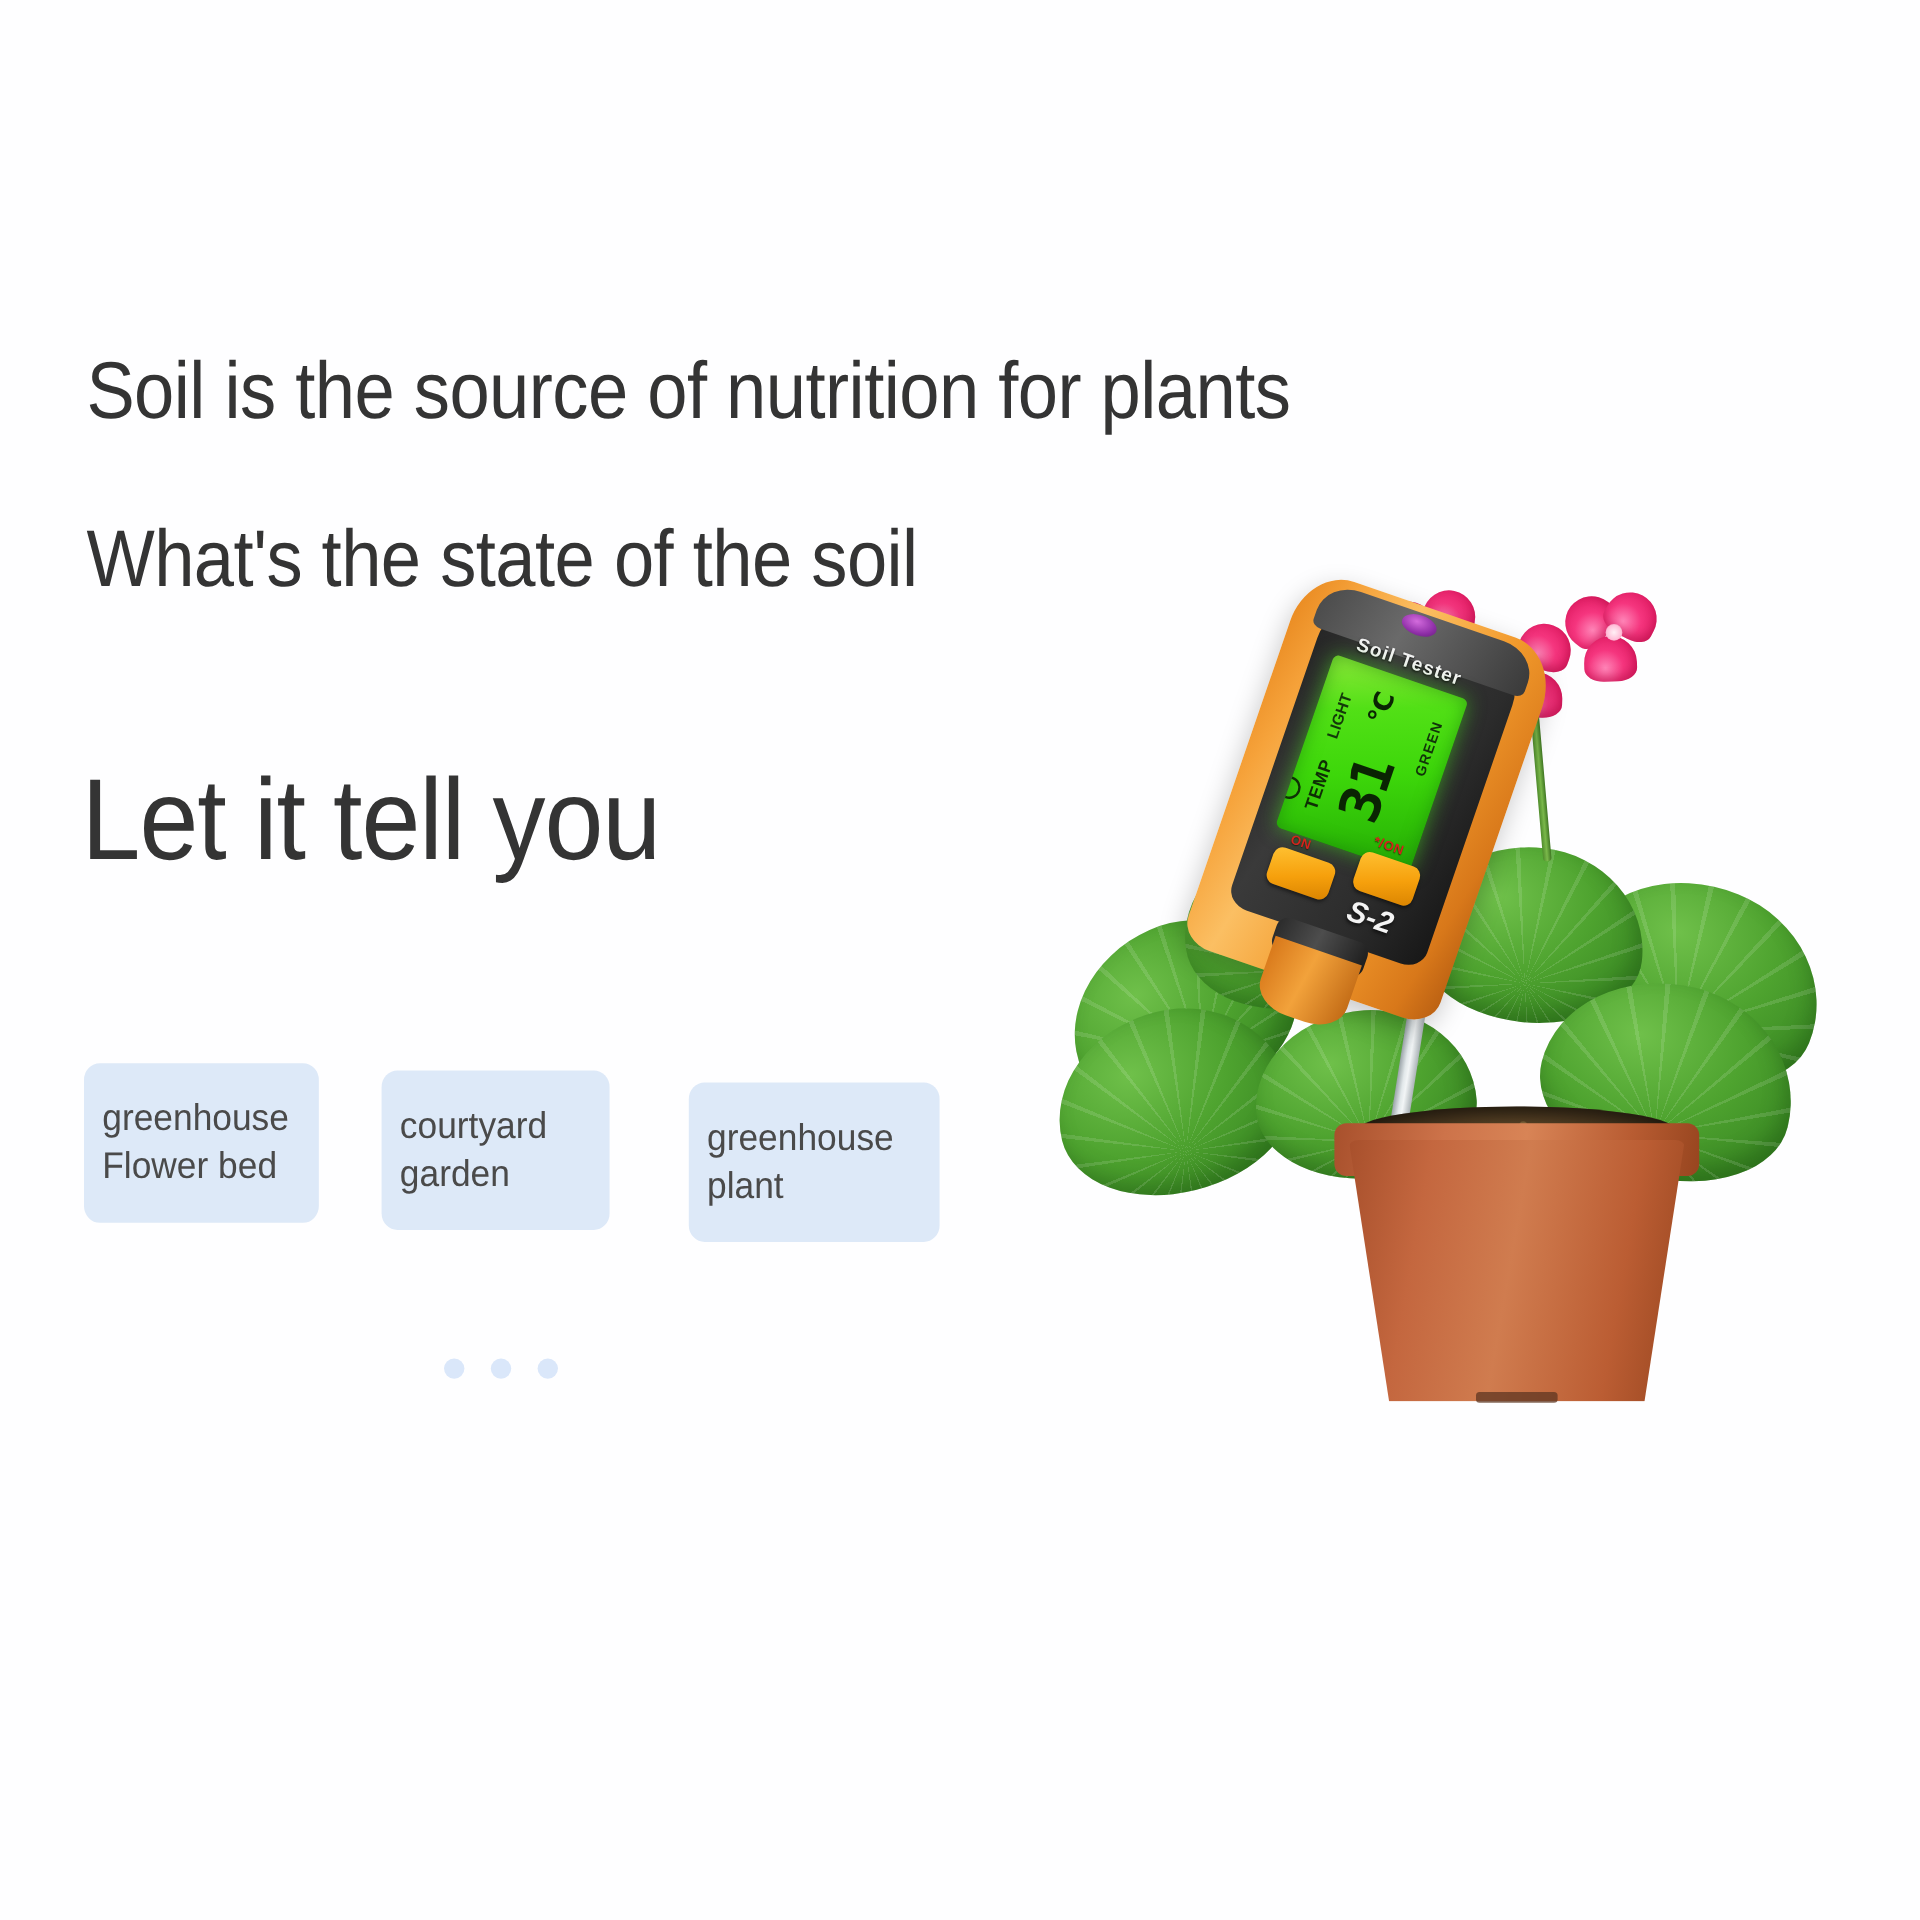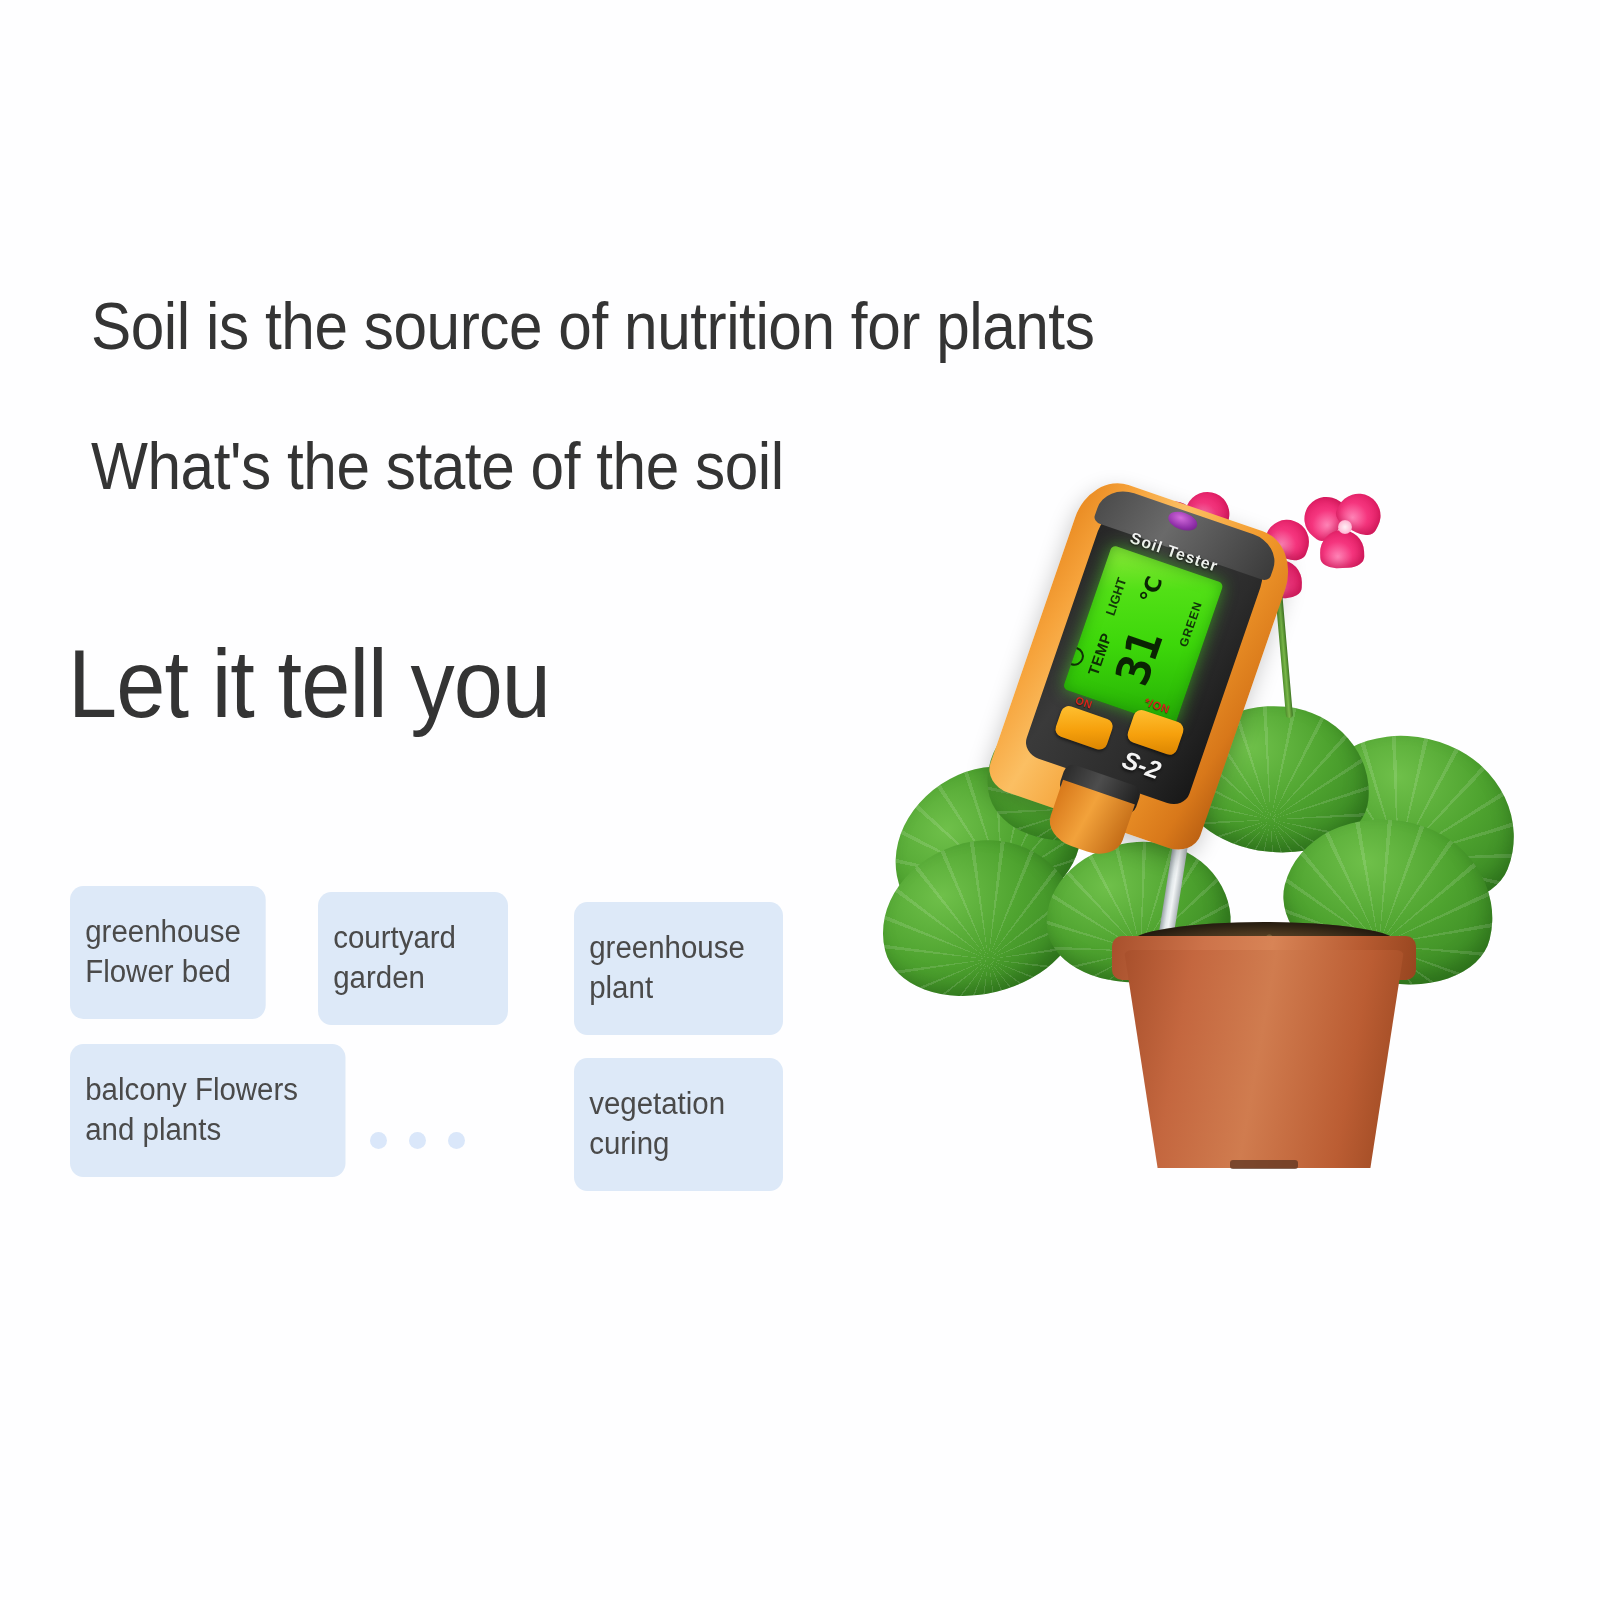--- a/index.html
+++ b/index.html
@@ -15,21 +15,20 @@
     overflow: hidden;
     font-family: "Liberation Sans", "DejaVu Sans", sans-serif;
   }
 
   
   .headline-block {
     position: absolute;
     left: 72px;
     top: 292px;
     width: 1340px;
-    margin-left: 19px;
   }
   .headline {
     color: #343434;
     font-size: 67px;
     line-height: 1.0;
     font-weight: 400;
     letter-spacing: -0.5px;
     white-space: nowrap;
     transform: scaleX(0.9);
     transform-origin: left center;
@@ -371,30 +370,20 @@
       <div class="pill r1p2">
         <span>courtyard</span>
         <span>garden</span>
       </div>
       <div class="pill r1p3">
         <span>greenhouse</span>
         <span>plant</span>
       </div>
     </div>
 
-    <div class="tag-row">
-      <div class="pill r2p1">
-        <span>balcony Flowers</span>
-        <span>and plants</span>
-      </div>
-      <div class="pill r2p3">
-        <span>vegetation</span>
-        <span>curing</span>
-      </div>
-    </div>
   </div>
 
   <div class="dots">
     <div class="dot"></div>
     <div class="dot"></div>
     <div class="dot"></div>
   </div>
 
   <div class="photo">
 

